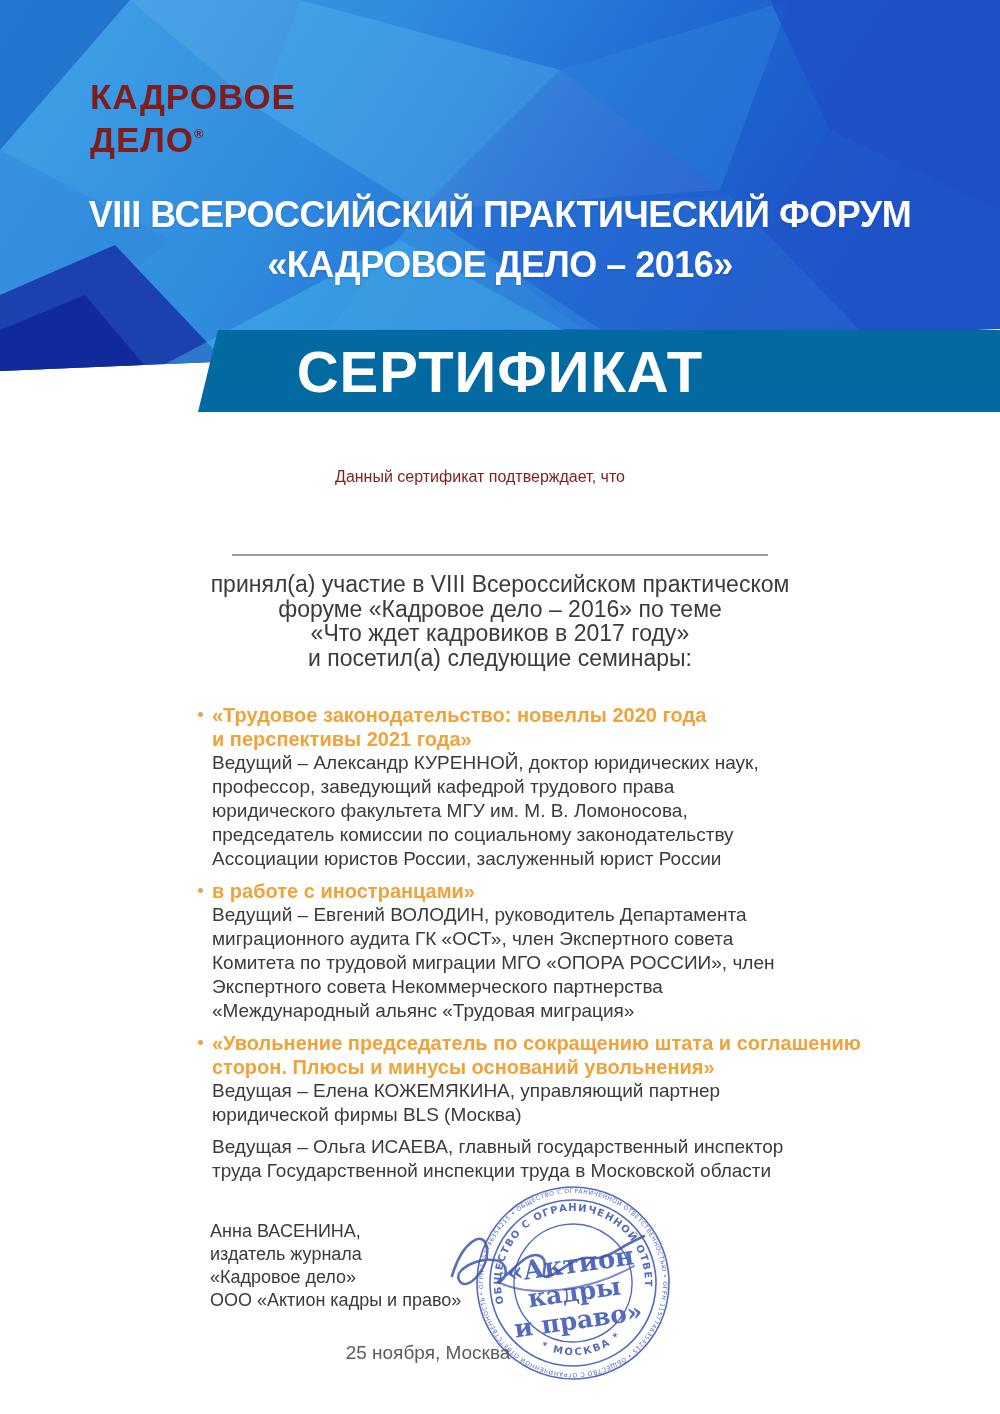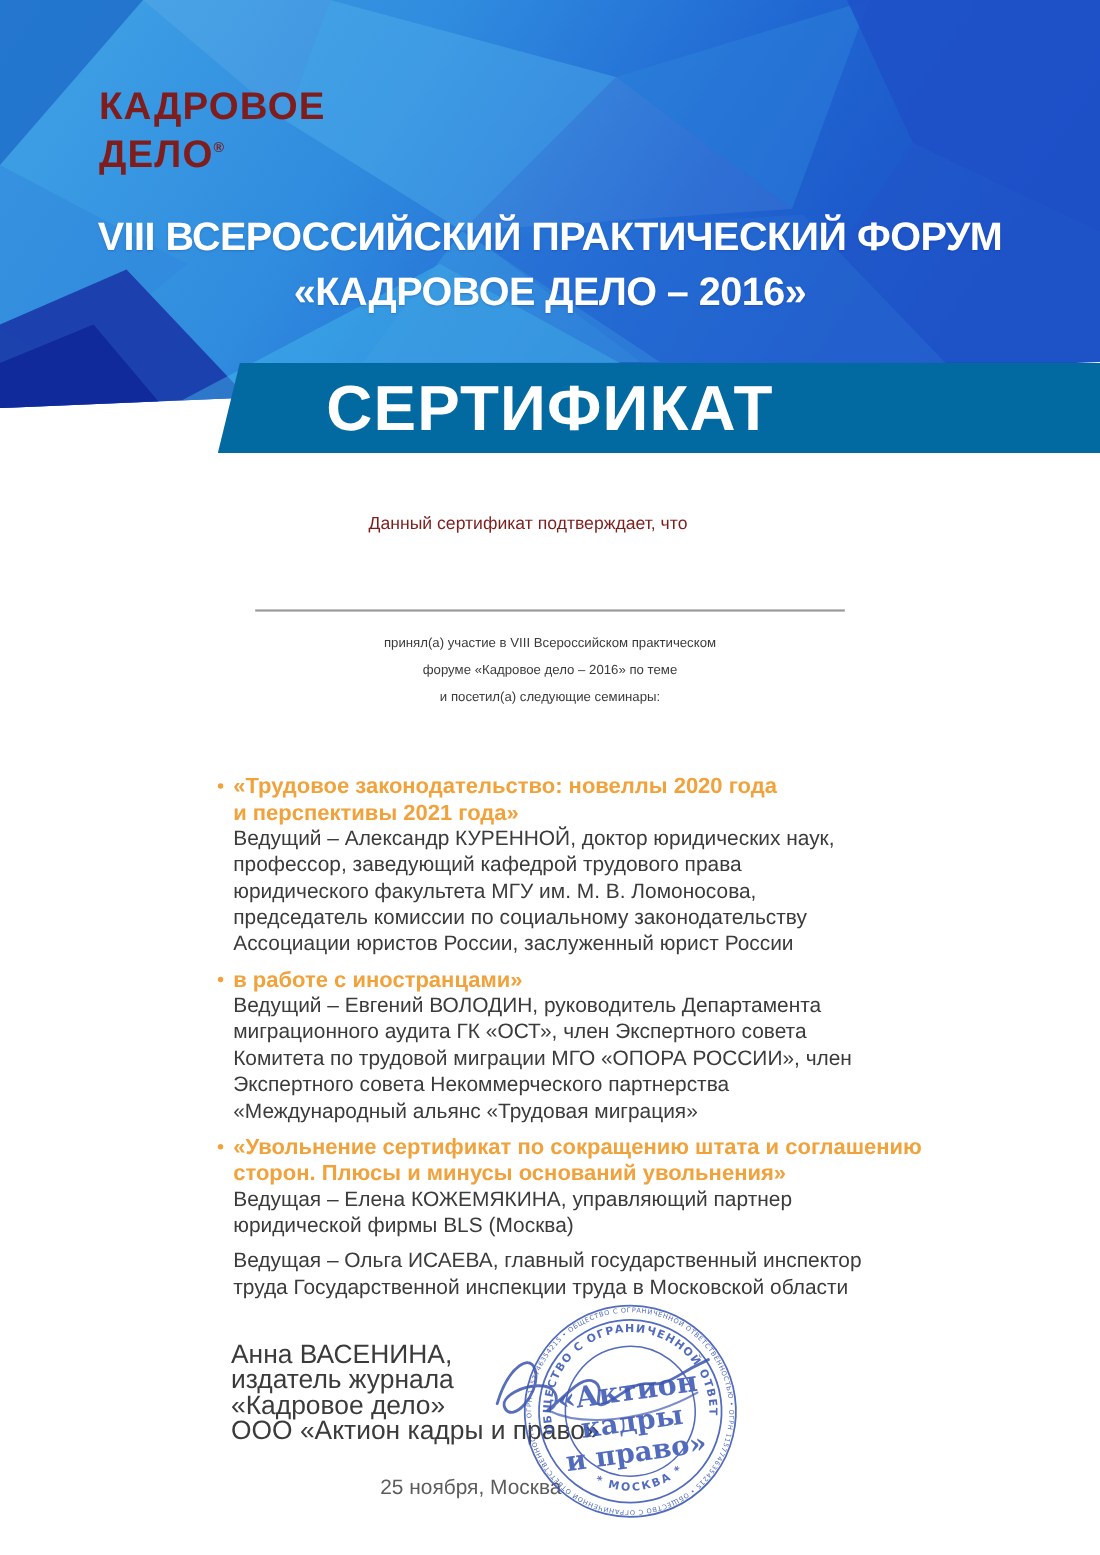--- a/index.html
+++ b/index.html
@@ -50,21 +50,21 @@
   .confirm-line {
     position: absolute; left: 0; top: 468px; width: 960px;
     text-align: center; font-size: 16px; color: #7f1d1d;
   }
   .name-line {
     position: absolute; left: 232px; top: 554px; width: 536px; height: 2px;
     background: #9a9a9a;
   }
   .participation {
     position: absolute; left: 0; top: 572px; width: 1000px;
-    text-align: center; font-size: 12px; line-height: 24.5px; color: #3b3b3b;
+    text-align: center; font-size: 23px; line-height: 24.5px; color: #3b3b3b;
   }
 
   
   .seminars {
     position: absolute; left: 212px; top: 703px; width: 660px;
   }
   .seminar { position: relative; margin-bottom: 8px; }
   .sem-title {
     position: relative;
     color: #F1A23A; font-weight: bold; font-size: 20px; line-height: 24px;
@@ -73,21 +73,21 @@
     position: absolute; left: -14px; top: 9px;
     width: 5px; height: 5px; border-radius: 50%; background: #F1A23A;
   }
   .sem-desc {
     font-size: 19px; line-height: 24px; color: #3b3b3b; max-width: 578px;
   }
 
   
   .signer {
     position: absolute; left: 210px; top: 1220px;
-    font-size: 24px; line-height: 23px; color: #3b3b3b;
+    font-size: 18px; line-height: 23px; color: #3b3b3b;
   }
   .date-place {
     position: absolute; left: 0; top: 1342px; width: 856px;
     text-align: center; font-size: 19px; color: #5c5c5c; z-index: 1;
   }
   .stamp {
     position: absolute; left: 453px; top: 1163px; width: 240px; height: 240px;
     z-index: 2; opacity: 0.88;
   }
   .autograph {
@@ -141,20 +141,21 @@
   <div class="banner-label">СЕРТИФИКАТ</div>
 </div>
 
 <div class="confirm-line">Данный сертификат подтверждает, что</div>
 
 <div class="name-line"></div>
 
 <div class="participation">
   <div>принял(а) участие в VIII Всероссийском практическом</div>
   <div>форуме «Кадровое дело – 2016» по теме</div>
+  <div>«Что ждет кадровиков в 2017 году»</div>
   <div>и посетил(а) следующие семинары:</div>
 </div>
 
 <div class="seminars">
 
   <div class="seminar">
     <div class="sem-title">
       <span class="sem-bullet"></span>
       <div>«Трудовое законодательство: новеллы 2020 года</div>
       <div>и перспективы 2021 года»</div>
@@ -166,21 +167,21 @@
     <div class="sem-title">
       <span class="sem-bullet"></span>
       <div>в работе с иностранцами»</div>
     </div>
     <div class="sem-desc">Ведущий – Евгений ВОЛОДИН, руководитель Департамента миграционного аудита ГК «ОСТ», член Экспертного совета Комитета по трудовой миграции МГО «ОПОРА РОССИИ», член Экспертного совета Некоммерческого партнерства «Международный альянс «Трудовая миграция»</div>
   </div>
 
   <div class="seminar">
     <div class="sem-title">
       <span class="sem-bullet"></span>
-      <div>«Увольнение сертификат по сокращению штата и соглашению</div>
+      <div>«Увольнение председатель по сокращению штата и соглашению</div>
       <div>сторон. Плюсы и минусы оснований увольнения»</div>
     </div>
     <div class="sem-desc">Ведущая – Елена КОЖЕМЯКИНА, управляющий партнер юридической фирмы BLS (Москва)</div>
   </div>
 
   <div class="seminar">
     <div class="sem-desc">Ведущая – Ольга ИСАЕВА, главный государственный инспектор труда Государственной инспекции труда в Московской области</div>
   </div>
 
 </div>

